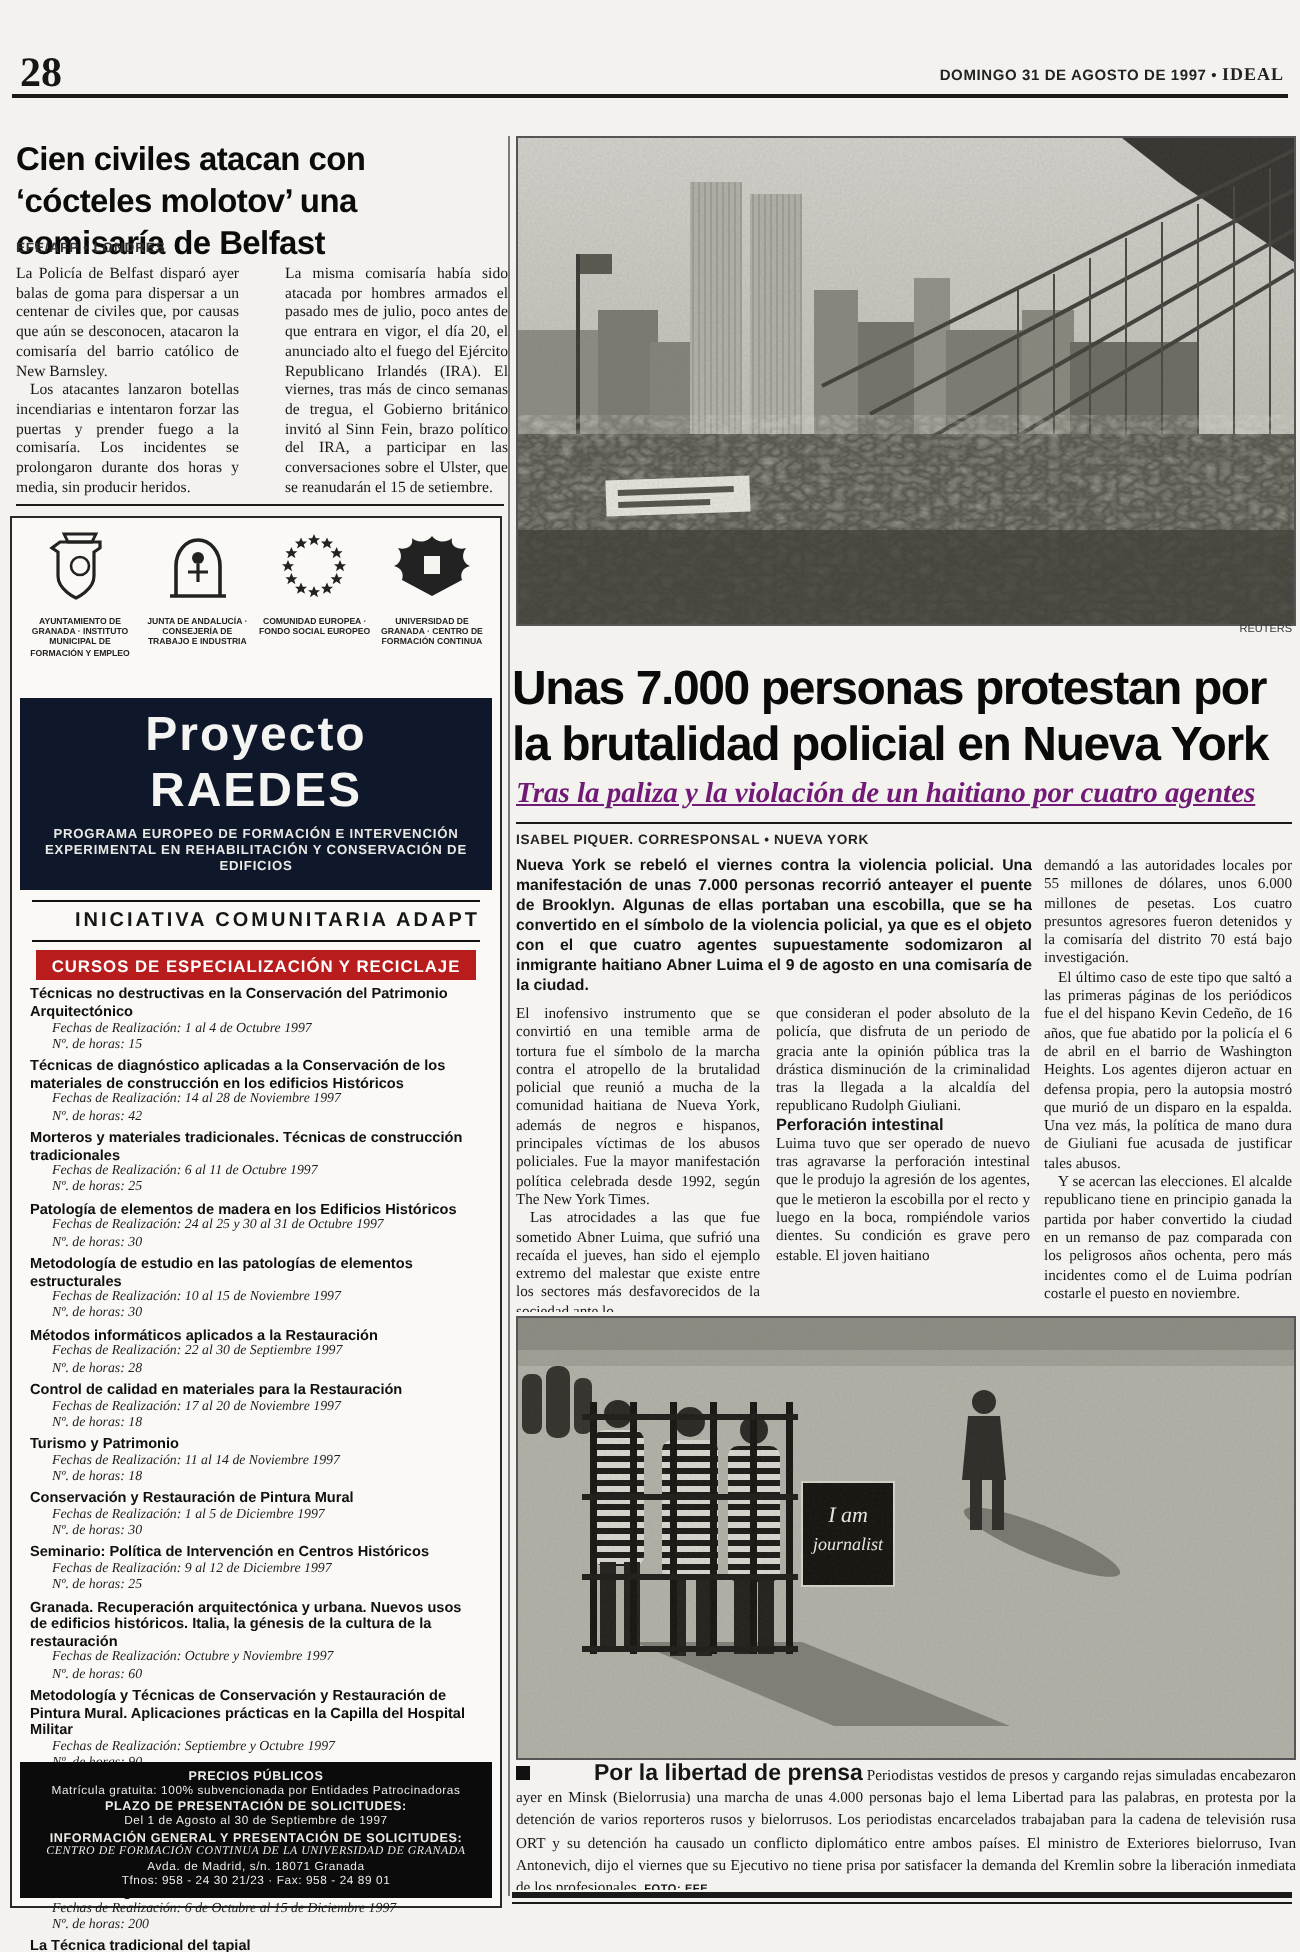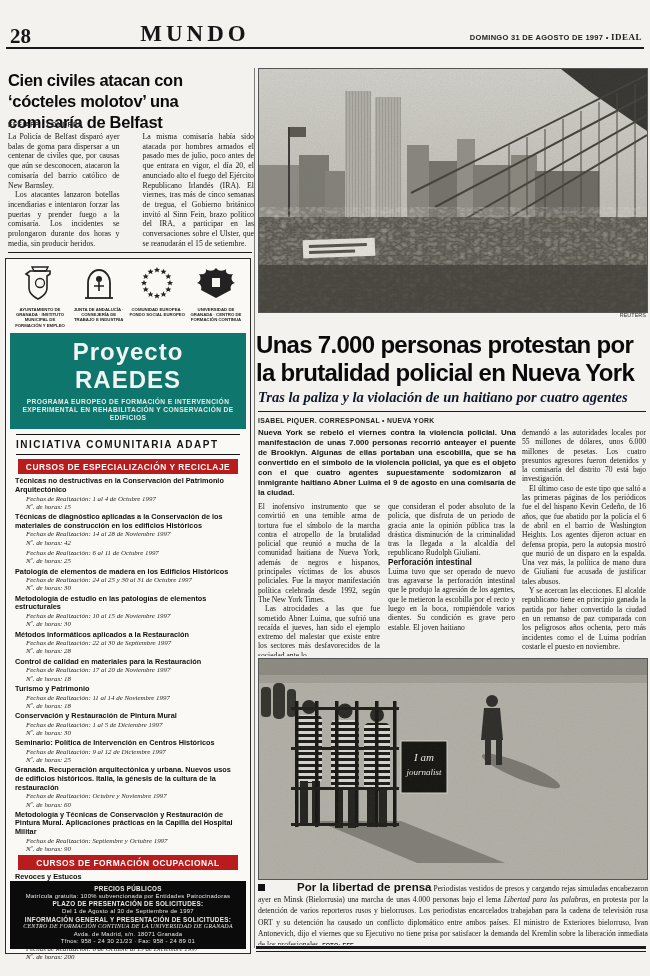--- a/index.html
+++ b/index.html
@@ -20,68 +20,67 @@
   .bel-by{left:8px;top:121px;font:700 6.8px "Liberation Sans",sans-serif;color:#333;letter-spacing:.4px;}
   .bel-cols{left:8px;top:132px;width:246px;height:117px;display:flex;gap:23px;overflow:hidden;}
   .bel-col{width:118px;font:7.8px/9.7px "Liberation Serif",serif;}
   .bel-col p{margin:0 0 0 0;text-indent:7px;}
   .bel-col p:first-child{text-indent:0;}
   
   .adbox{left:5px;top:258px;width:246px;height:696px;border:1px solid #2a2a2a;background:#faf9f5;box-sizing:border-box;}
   .logos{display:flex;justify-content:space-between;padding:5px 6px 2px;}
   .logo{width:56px;text-align:center;}
   .logo .cap{font:700 4.3px/5.2px "Liberation Sans",sans-serif;color:#222;text-transform:uppercase;margin-top:1px;}
-  .banner{margin:3px 4px 0;background:#0f766e;color:#f4f4f2;text-align:center;padding:5px 6px 7px;}
+  .banner{margin:18px 4px 0;background:#0f172a;color:#f4f4f2;text-align:center;padding:5px 6px 7px;}
   .banner .t{font:700 24px "Liberation Sans",sans-serif;letter-spacing:1px;}
   .banner .s{font:600 6.6px/8.2px "Liberation Sans",sans-serif;letter-spacing:.4px;margin-top:4px;color:#e8e8e4;}
   .initiative{margin:5px 10px 4px;border-top:1.5px solid #111;border-bottom:1.5px solid #111;
-    text-align:left;font:700 10px "Liberation Sans",sans-serif;letter-spacing:1.5px;padding:4px 0;}
+    text-align:right;font:700 10px "Liberation Sans",sans-serif;letter-spacing:1.5px;padding:4px 0;}
   .secbar{margin:2px 12px 3px;background:#b91c1c;color:#fff;text-align:center;
     font:700 8.4px "Liberation Sans",sans-serif;letter-spacing:.5px;padding:3px 0 2px;}
   .courses{margin:0 9px;}
   .c-title{font:700 7.3px/8.6px "Liberation Sans",sans-serif;color:#101010;}
   .c-meta{font:italic 6.9px/8.3px "Liberation Serif",serif;margin-left:11px;color:#1d1d1d;}
   .course{margin-bottom:2px;}
   .adfooter{position:absolute;left:4px;right:4px;bottom:4px;background:#0b0b0b;color:#eceae6;
     text-align:center;padding:4px 2px 3px;}
   .adfooter div{font:5.9px/7.6px "Liberation Sans",sans-serif;letter-spacing:.3px;}
   .adfooter .fb{font-weight:700;font-size:6.3px;}
   .adfooter .fi{font-style:italic;font-family:"Liberation Serif",serif;}
   
   .photo{border:1px solid #555;}
   .credit{left:258px;top:312px;width:388px;text-align:right;font:5.5px "Liberation Sans",sans-serif;color:#333;}
   .cap1{left:258px;top:319px;width:390px;font:700 8.6px "Liberation Sans",sans-serif;color:#0c0c0c;}
   .nyc-head{left:256px;top:331px;width:394px;font:700 24px/27.5px "Liberation Sans",sans-serif;
     letter-spacing:-.7px;color:#0a0a0a;}
-  .nyc-sub{left:258px;top:389px;width:390px;font:italic 700 14.5px "Liberation Serif",serif;color:#0f172a;}
+  .nyc-sub{left:258px;top:389px;width:390px;font:italic 700 14.5px "Liberation Serif",serif;color:#701a75;text-decoration:underline;}
   .nyc-by{left:258px;top:417px;font:700 6.8px "Liberation Sans",sans-serif;color:#222;letter-spacing:.3px;}
   .lead{left:258px;top:428px;width:258px;height:70px;overflow:hidden;
     font:700 7.9px/10px "Liberation Sans",sans-serif;color:#141414;}
   .bodycol{font:7.6px/9.3px "Liberation Serif",serif;overflow:hidden;}
   .bodycol p{margin:0;text-indent:7px;}
   .bodycol p.np{text-indent:0;}
   .colsub{font:700 8.2px "Liberation Sans",sans-serif;margin:4px 0 2px;text-indent:0;}
   .col1{left:258px;top:502px;width:122px;height:154px;}
   .col2{left:388px;top:502px;width:127px;height:154px;}
   .col3{left:522px;top:428px;width:124px;height:228px;}
   
   .cap2{left:258px;top:881px;width:390px;height:64px;overflow:hidden;
     font:7.6px/11.2px "Liberation Serif",serif;}
   .cap2 .lead-in{font:700 11.5px "Liberation Sans",sans-serif;padding-left:28px;}
   .cap2 .bullet{display:inline-block;width:7px;height:7px;background:#111;margin-right:4px;}
   .cap2 .fcredit{font:700 5.5px "Liberation Sans",sans-serif;letter-spacing:.3px;}
-  .cap2 .lema{font-style:italic;}
+  .cap2 .lema{}
 </style>
 </head>
 <body>
 
 <div class="page">
 
   <div class="abs pgnum">28</div>
-  <div class="abs section-title">MUNDO</div>
   <div class="abs dateline">
     <span>DOMINGO 31 DE AGOSTO DE 1997 •</span>
     <span class="brand">IDEAL</span>
   </div>
   <div class="abs rule" style="left:6px;top:47px;width:638px;height:2px;"></div>
 
   <div class="abs bel-head">Cien civiles atacan con ‘cócteles molotov’ una comisaría de Belfast</div>
   <div class="abs bel-by">EFE/AFP • LONDRES</div>
   <div class="abs bel-cols just">
     <div class="bel-col just">
@@ -159,20 +158,21 @@
         <div class="c-title">Técnicas no destructivas en la Conservación del Patrimonio Arquitectónico</div>
         <div class="c-meta">Fechas de Realización: 1 al 4 de Octubre 1997</div>
         <div class="c-meta">Nº. de horas: 15</div>
       </div>
       <div class="course">
         <div class="c-title">Técnicas de diagnóstico aplicadas a la Conservación de los materiales de construcción en los edificios Históricos</div>
         <div class="c-meta">Fechas de Realización: 14 al 28 de Noviembre 1997</div>
         <div class="c-meta">Nº. de horas: 42</div>
       </div>
       <div class="course">
+        <div class="c-title">Morteros y materiales tradicionales. Técnicas de construcción tradicionales</div>
         <div class="c-meta">Fechas de Realización: 6 al 11 de Octubre 1997</div>
         <div class="c-meta">Nº. de horas: 25</div>
       </div>
       <div class="course">
         <div class="c-title">Patología de elementos de madera en los Edificios Históricos</div>
         <div class="c-meta">Fechas de Realización: 24 al 25 y 30 al 31 de Octubre 1997</div>
         <div class="c-meta">Nº. de horas: 30</div>
       </div>
       <div class="course">
         <div class="c-title">Metodología de estudio en las patologías de elementos estructurales</div>

